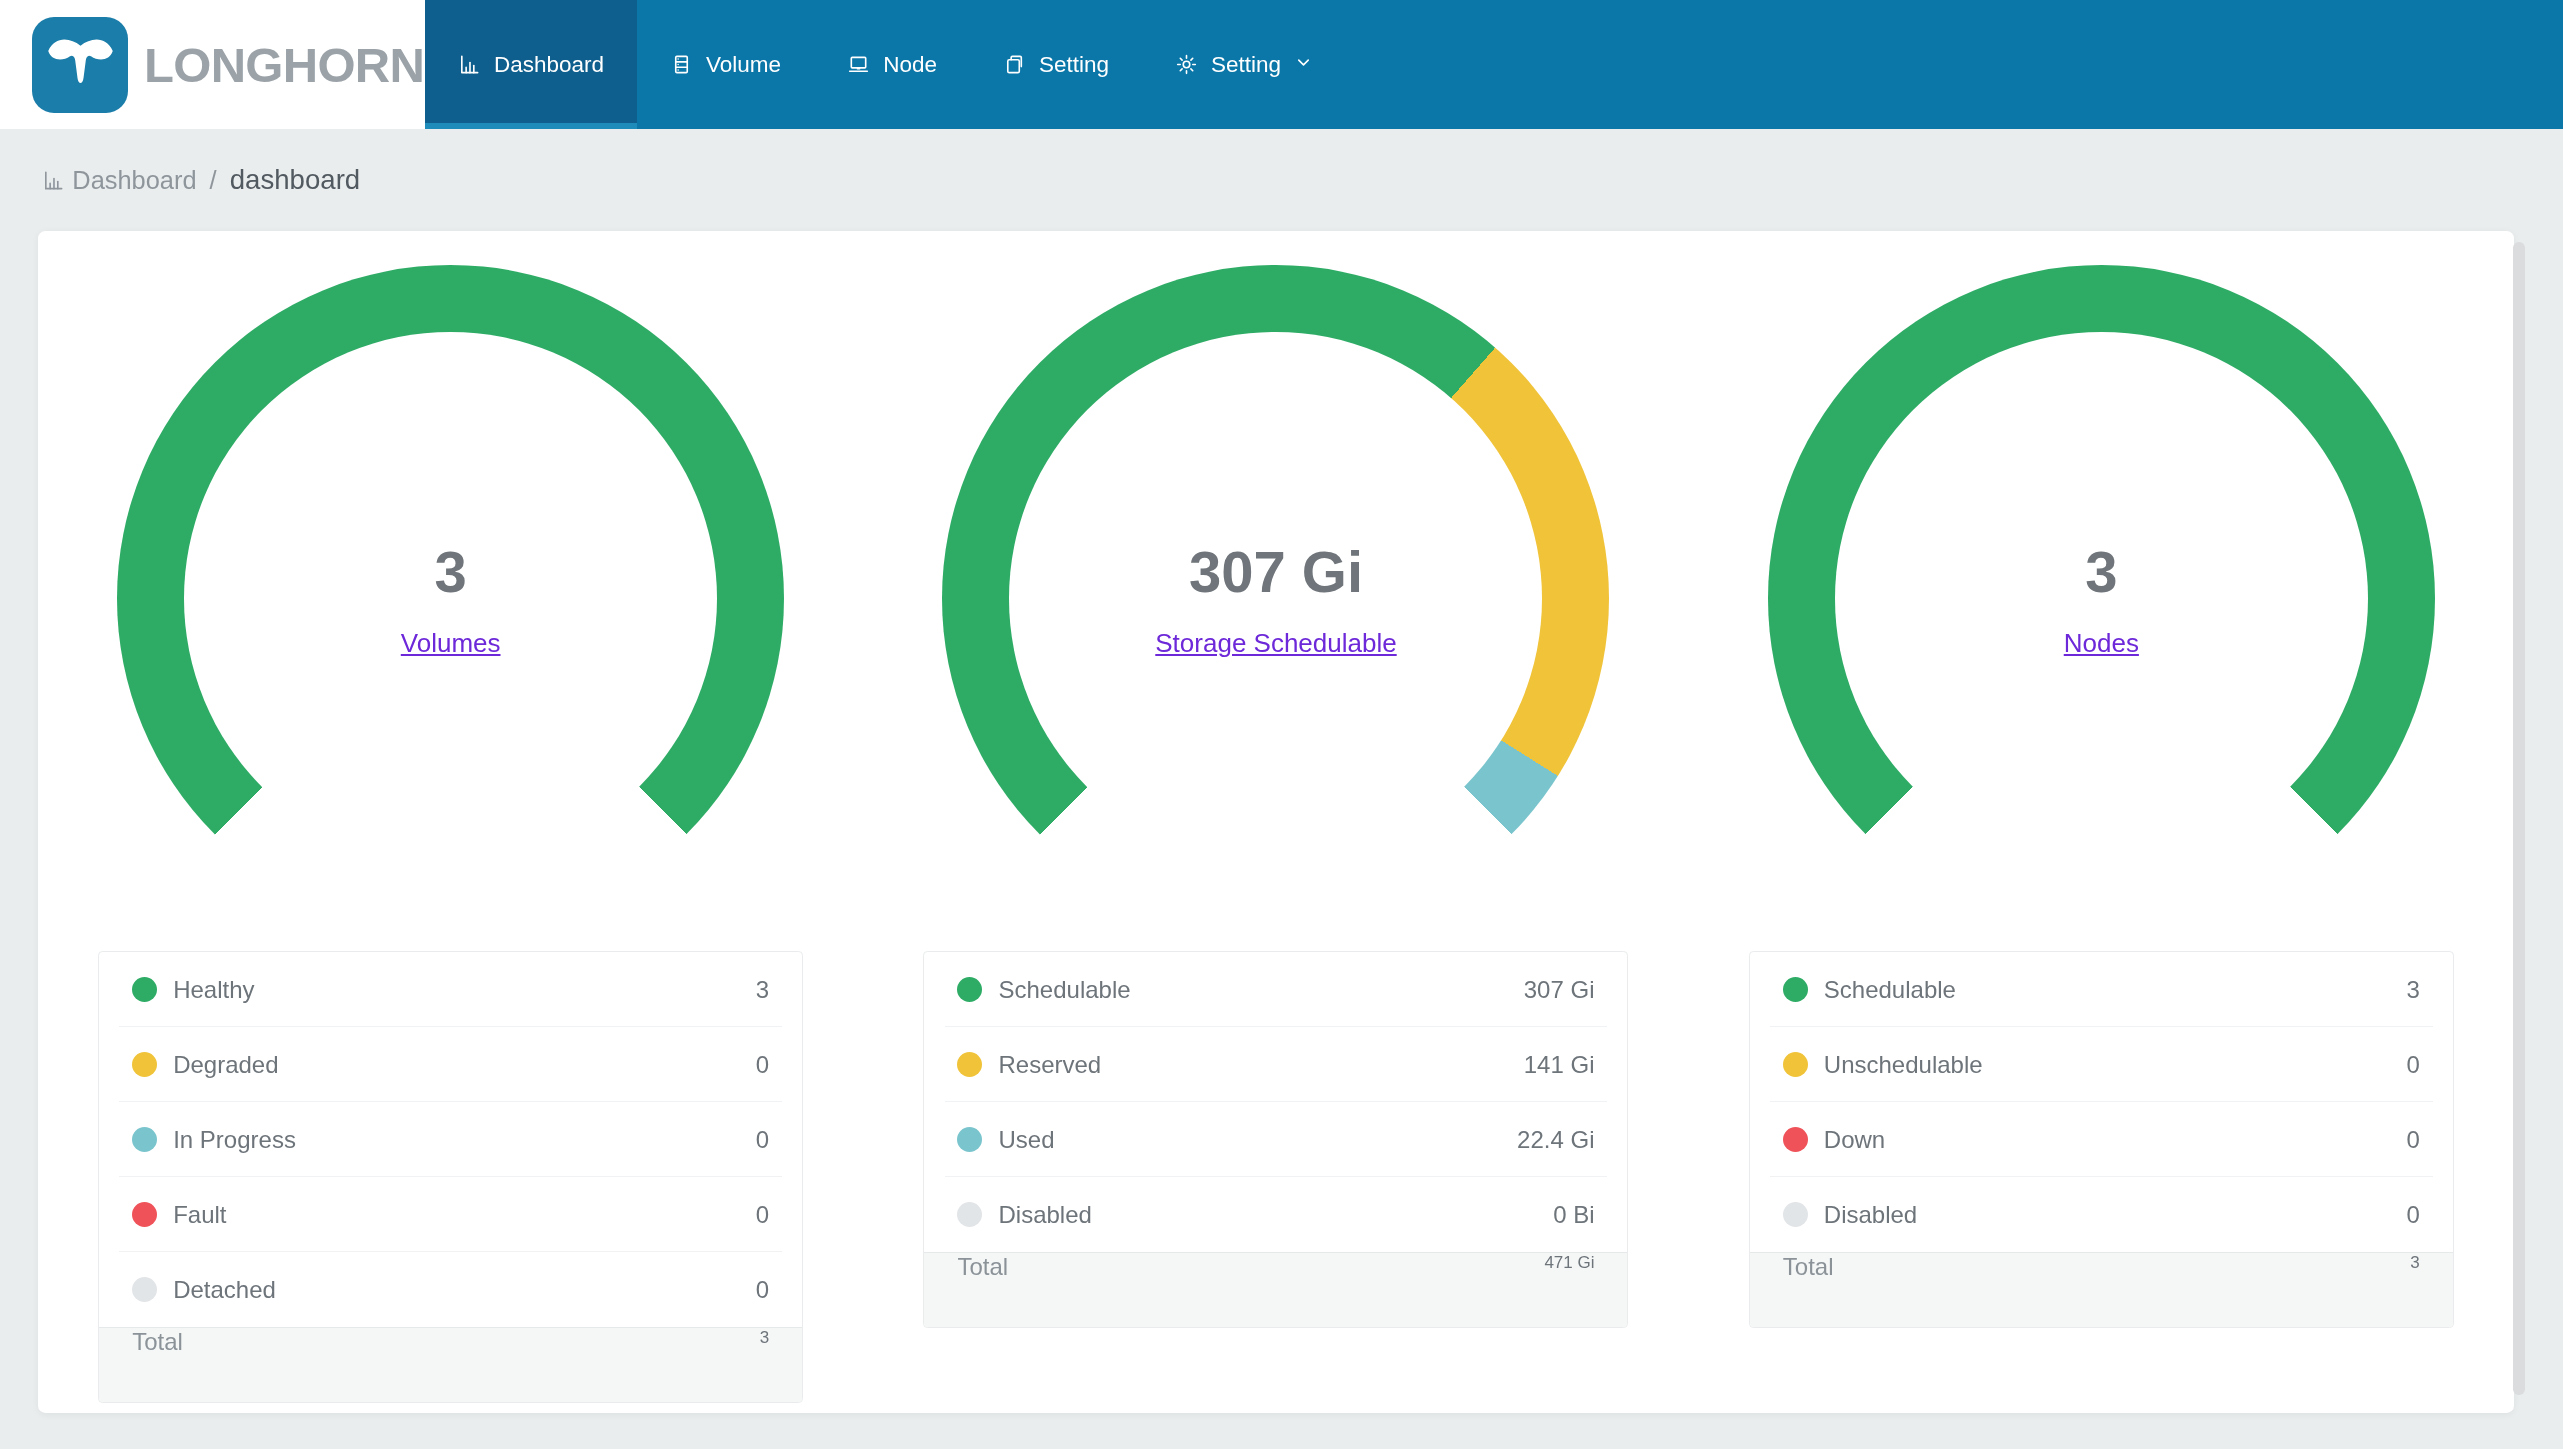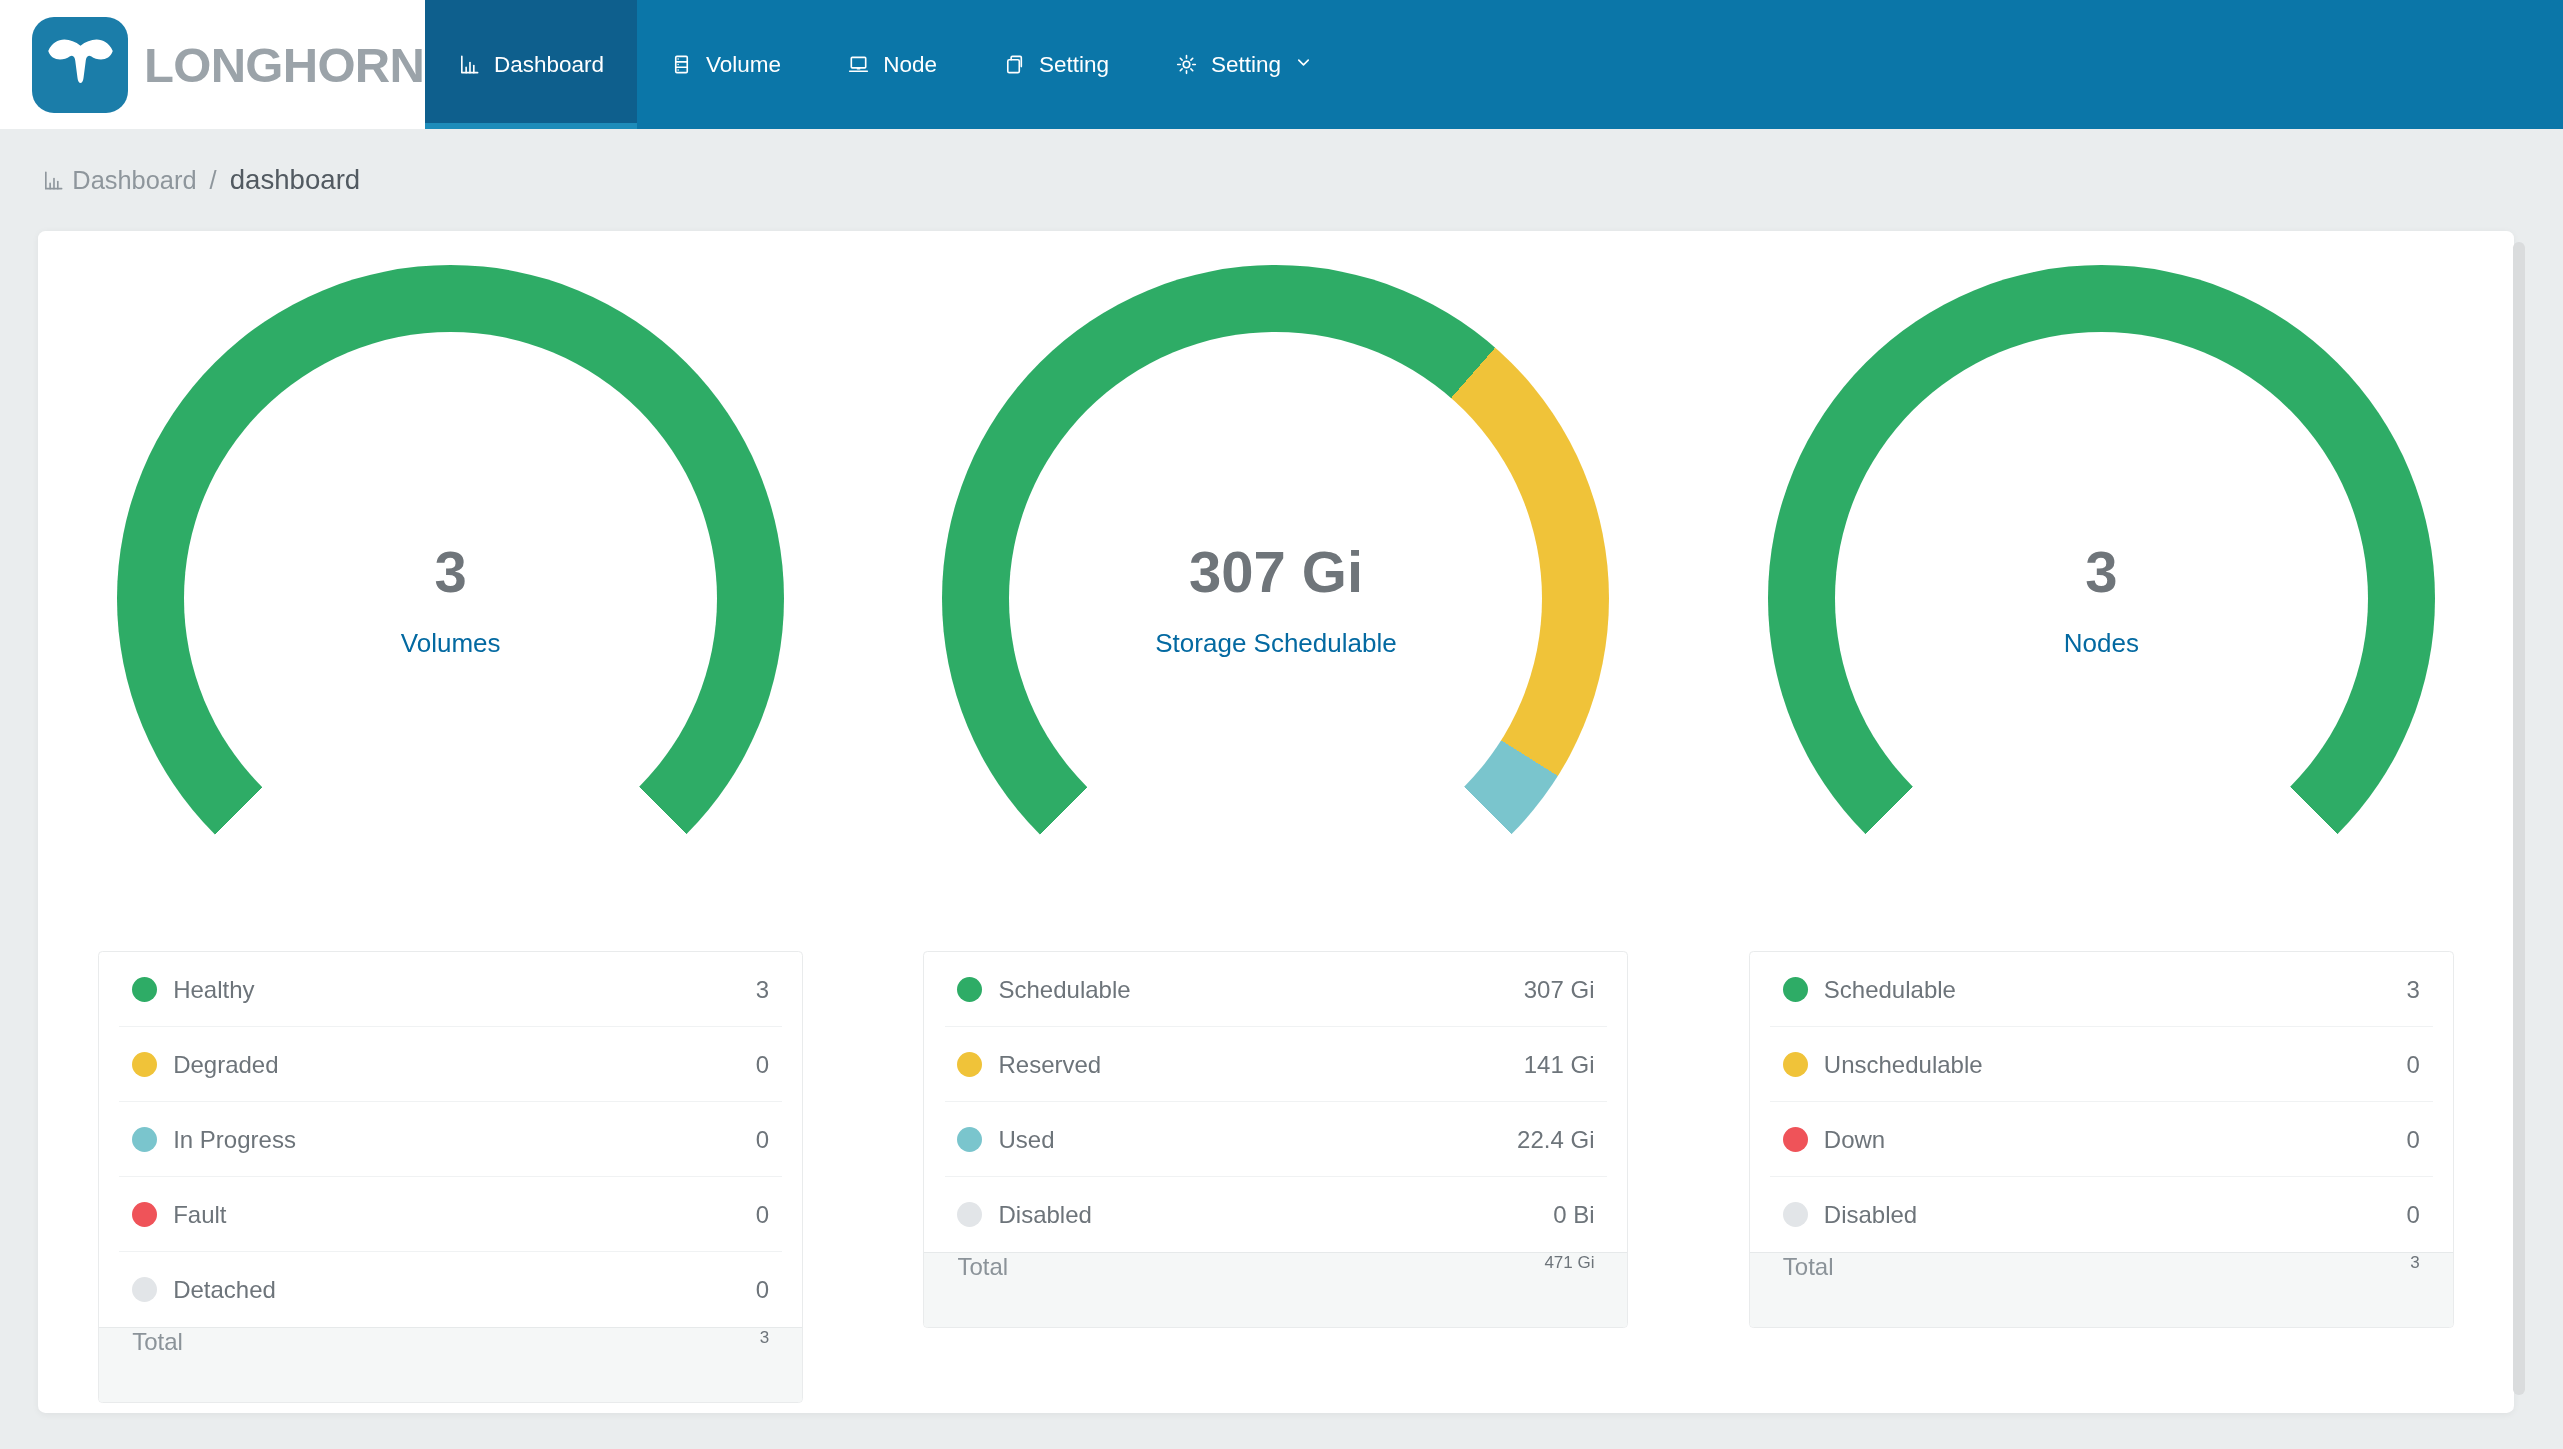--- a/index.html
+++ b/index.html
@@ -31,21 +31,21 @@
   .card { margin-left:38px; width:2476px; height:1182px; background:#ffffff; border-radius:7.3px;
           box-shadow:0 1.5px 7.3px rgba(0,0,0,0.05); display:flex; }
   .col { flex:1 1 0; display:flex; flex-direction:column; align-items:center; }
 
   
   .gauge-wrap { position:relative; width:667px; height:667px; margin-top:34px; flex:0 0 auto; }
   .gauge { position:absolute; inset:0; border-radius:50%; }
   .gauge::after { content:""; position:absolute; inset:67px; background:#ffffff; border-radius:50%; }
   .gauge-center { position:absolute; inset:0; display:flex; flex-direction:column; align-items:center; justify-content:center; z-index:2; }
   .gauge-value { font-size:58px; font-weight:700; color:#6f757a; }
-  .gauge-label { font-size:26px; color:#0369a1; margin-top:23px; }
+  .gauge-label { font-size:26px; color:#6d28d9; margin-top:23px;text-decoration:underline; }
 
   
   .legend-box { width:705px; margin-top:19px; border:1.5px solid #e9ebec; border-radius:4.4px; overflow:hidden; background:#ffffff; }
   .legend-row { height:75px; display:flex; align-items:center; padding:0 33px; position:relative; }
   .rows .legend-row:not(:last-child)::after { content:""; position:absolute; left:20.3px; right:20.3px; bottom:0; border-bottom:1.5px solid #f0f2f3; }
   .dot { width:25px; height:25px; border-radius:50%; flex:0 0 auto; margin-right:16px; }
   .legend-label { font-size:24px; color:#6d747a; }
   .legend-value { margin-left:auto; font-size:24px; color:#6d747a; }
   .total-row { height:75px; display:flex; align-items:flex-start; padding:0 33px; background:#f5f7f7; border-top:1.5px solid #e6e9ea; }
   .total-label { font-size:24px; color:#8b9399; }

